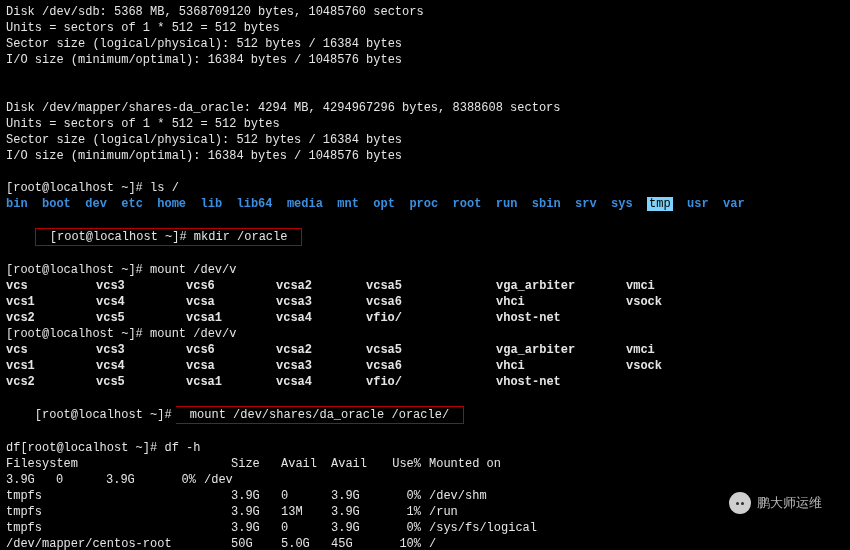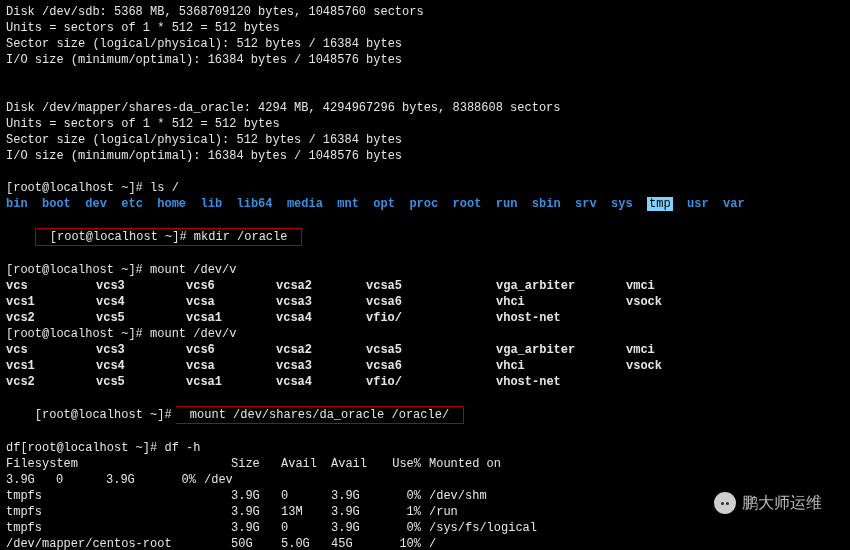--- a/index.html
+++ b/index.html
@@ -14,21 +14,21 @@
   }
   .term{padding:4px 6px;}
   .line{white-space:pre;}
   .dir{color:#3a8fe0;font-weight:bold;}
   .hi{background:#7dd3fc;color:#000;padding:0 2px;}
   .box{border:1px solid #b40000;display:inline-block;padding:0 14px;}
   .box.noleft{border-left:none;margin-left:-3px;}
   .watermark{
     position:absolute;right:28px;bottom:36px;
     display:flex;align-items:center;gap:6px;
-    color:#b9b9b9;font-size:16px;font-family:sans-serif;
+    color:#b9b9b9;font-size:13px;font-family:sans-serif;
   }
   .watermark .circle{
     width:22px;height:22px;border-radius:50%;
     background:#cfcfcf;display:flex;align-items:center;justify-content:center;
   }
   .watermark .dots{display:flex;gap:2px;}
   .watermark .dots span{width:3px;height:3px;border-radius:50%;background:#2b2b2b;}
   .cols{display:flex;font-weight:bold;}
   .c{width:90px;}
   .c2{width:130px;}

